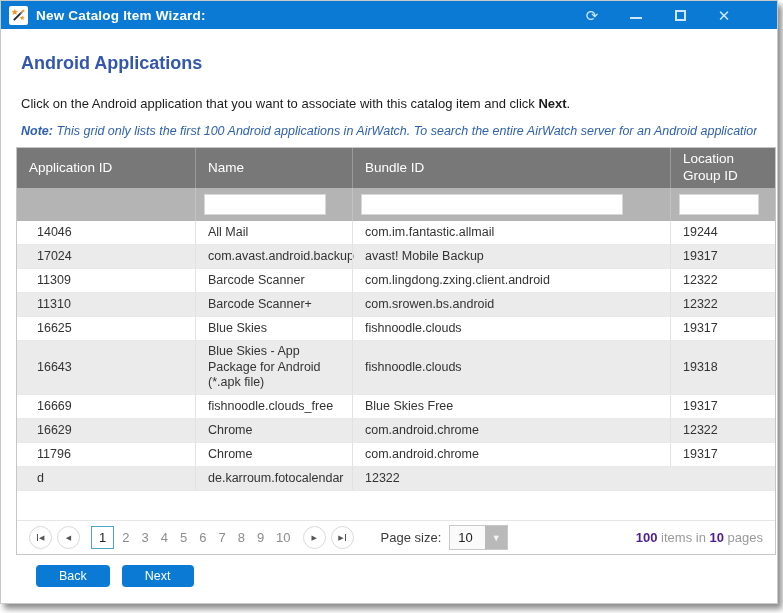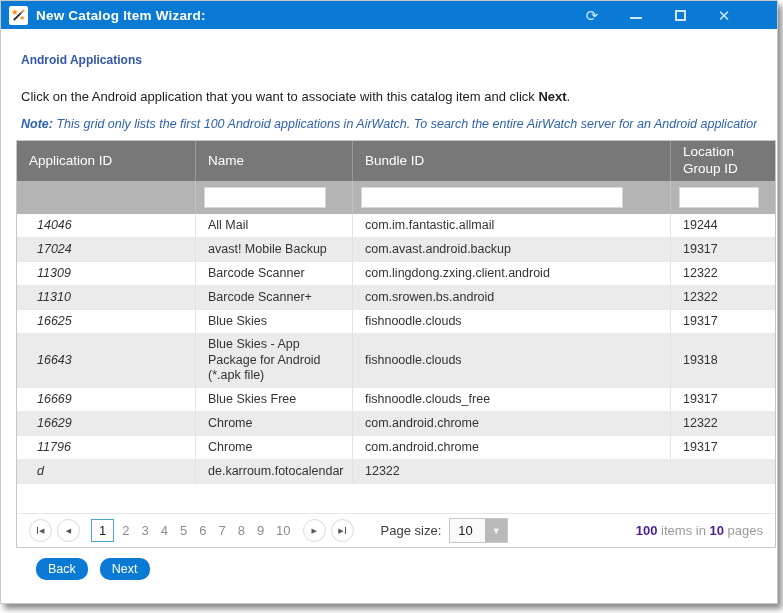--- a/index.html
+++ b/index.html
@@ -15,42 +15,42 @@
     padding:0 14px 0 8px; color:#fff;
   }
   .app-icon { width:19px; height:19px; background:#fff; border-radius:2px; margin-right:8px; display:flex; align-items:center; justify-content:center; }
   .title-text { font-weight:bold; font-size:13.5px; letter-spacing:.2px; flex:1; }
   .win-controls { display:flex; align-items:center; gap:26px; margin-right:30px; color:#cfe7fa; }
   .win-btn { cursor:pointer; font-size:15px; line-height:1; display:flex; align-items:center; justify-content:center; width:18px; height:18px; }
   .maximize-box { width:11px; height:11px; border:2px solid #cfe7fa; }
   .minimize-bar { width:12px; height:2px; background:#cfe7fa; margin-top:6px; }
   
   .content { padding:0 15px; }
-  .page-heading { color:#3357ad; font-size:12px; font-weight:bold; margin:24px 5px 0 5px; }
+  .page-heading { color:#3357ad; font-size:18px; font-weight:bold; margin:24px 5px 0 5px; }
   .instruction { font-size:13px; color:#1c1c1c; margin:22px 5px 0 5px; }
   .note-line { font-size:12.5px; color:#2f62ae; font-style:italic; margin:13px 5px 0 5px; white-space:nowrap; overflow:hidden; }
   .note-label { font-weight:bold; }
   
   .grid {
     margin-top:9px; width:760px; height:408px; border:1px solid #c6c6c6;
     display:flex; flex-direction:column; background:#fff; font-size:12.5px; color:#333;
   }
   .grid-row { display:grid; grid-template-columns:178px 157px 318px 1fr; }
   .header-row { background:#787878; color:#fff; height:40px; font-size:13.5px; }
   .header-cell { display:flex; align-items:center; padding:2px 6px 2px 12px; border-left:1px solid #9a9a9a; line-height:1.25; }
   .header-cell:first-child { border-left:none; }
   .filter-row { background:#b4b4b4; height:33px; }
   .filter-cell { display:flex; align-items:center; border-left:1px solid #c2c2c2; }
   .filter-cell:first-child { border-left:none; }
   .filter-input { height:21px; border:1px solid #d8d8d8; background:#fff; margin-left:8px; outline:none; font-family:"Liberation Sans",sans-serif; font-size:12px; padding:0 4px; }
   .fw-name { width:122px; } .fw-bundle { width:262px; } .fw-loc { width:80px; }
   .data-row { min-height:24px; border-bottom:1px solid #e9e9e9; cursor:pointer; }
   .data-row.alt { background:#ebebeb; }
   .data-cell { display:flex; align-items:center; padding:3px 8px 3px 12px; border-left:1px solid #e2e2e2; line-height:1.25; }
-  .data-cell:first-child { border-left:none; padding-left:20px;font-style:italic; }
+  .data-cell:first-child { border-left:none; padding-left:20px; }
   .grid-spacer { flex:1; }
   
   .pager { height:34px; border-top:1px solid #e6e6e6; display:flex; align-items:center; padding:0 12px; }
   .pager-btn {
     width:23px; height:23px; border:1px solid #d9d9d9; border-radius:50%;
     display:flex; align-items:center; justify-content:center; gap:1px;
     color:#555; cursor:pointer; margin-right:5px; background:#fff;
   }
   .pager-tri { font-size:7px; line-height:1; }
   .pager-bar { width:1.5px; height:7px; background:#555; }
@@ -59,23 +59,23 @@
   .page-num.current { color:#222; border:1px solid #4ba6c8; background:#fff; padding:3px 7px; margin-right:2px; }
   .page-size-label { color:#3c3c3c; font-size:13px; margin:0 8px 0 22px;text-align:center; }
   .page-size-select { display:flex; height:25px; border:1px solid #c8c8c8; cursor:pointer; }
   .page-size-value { width:35px; background:#fafafa; display:flex; align-items:center; padding-left:8px; font-size:13px; color:#222; }
   .page-size-arrow { width:22px; background:#b9b9b9; color:#f4f4f4; display:flex; align-items:center; justify-content:center; font-size:9px; }
   .pager-summary { margin-left:auto; font-size:13px; color:#9a9a9a; }
   .pager-summary b { color:#4c1d95; }
   
   .footer { margin:10px 0 0 20px; display:flex; gap:12px; }
   .btn {
-    background:#0a7ad4; color:#fff; border:none; border-radius:10px;
+    background:#0a7ad4; color:#fff; border:none; border-radius:4px;
     font-family:"Liberation Sans",sans-serif; font-size:12.5px;
-    padding:4px 12px; height:22px; cursor:pointer;
+    padding:4px 23px; height:22px; cursor:pointer;
   }
 </style>
 </head>
 <body>
 
 <div class="window">
 
   <div class="titlebar">
     <span class="app-icon">
       <svg width="15" height="15" viewBox="0 0 16 16">
@@ -129,22 +129,22 @@
       </div>
 
       <div class="grid-row data-row">
         <div class="data-cell">14046</div>
         <div class="data-cell">All Mail</div>
         <div class="data-cell">com.im.fantastic.allmail</div>
         <div class="data-cell">19244</div>
       </div>
       <div class="grid-row data-row alt">
         <div class="data-cell">17024</div>
+        <div class="data-cell">com.avast.android.backup</div>
         <div class="data-cell">avast! Mobile Backup</div>
-        <div class="data-cell">com.avast.android.backup</div>
         <div class="data-cell">19317</div>
       </div>
       <div class="grid-row data-row">
         <div class="data-cell">11309</div>
         <div class="data-cell">Barcode Scanner</div>
         <div class="data-cell">com.lingdong.zxing.client.android</div>
         <div class="data-cell">12322</div>
       </div>
       <div class="grid-row data-row alt">
         <div class="data-cell">11310</div>
@@ -159,22 +159,22 @@
         <div class="data-cell">19317</div>
       </div>
       <div class="grid-row data-row alt">
         <div class="data-cell">16643</div>
         <div class="data-cell">Blue Skies - App Package for Android (*.apk file)</div>
         <div class="data-cell">fishnoodle.clouds</div>
         <div class="data-cell">19318</div>
       </div>
       <div class="grid-row data-row">
         <div class="data-cell">16669</div>
+        <div class="data-cell">fishnoodle.clouds_free</div>
         <div class="data-cell">Blue Skies Free</div>
-        <div class="data-cell">fishnoodle.clouds_free</div>
         <div class="data-cell">19317</div>
       </div>
       <div class="grid-row data-row alt">
         <div class="data-cell">16629</div>
         <div class="data-cell">Chrome</div>
         <div class="data-cell">com.android.chrome</div>
         <div class="data-cell">12322</div>
       </div>
       <div class="grid-row data-row">
         <div class="data-cell">11796</div>

